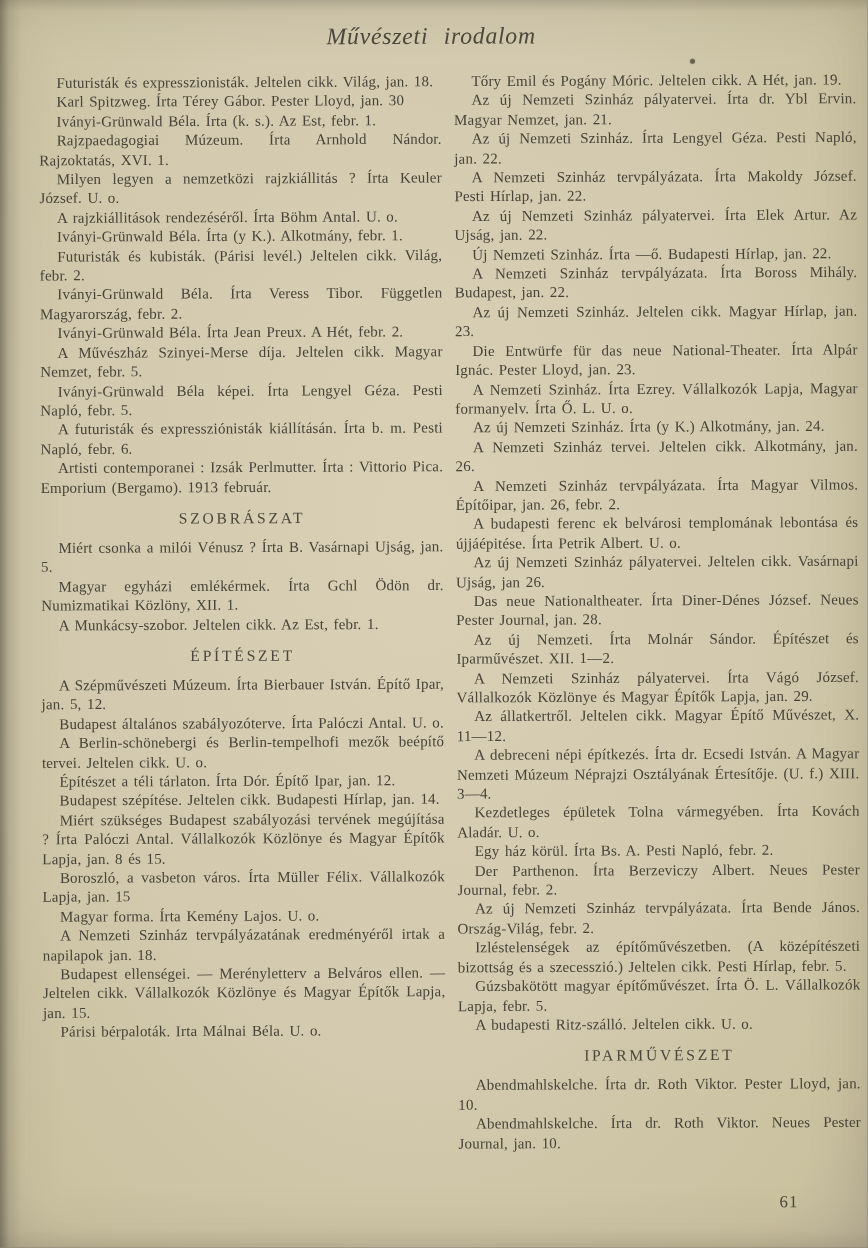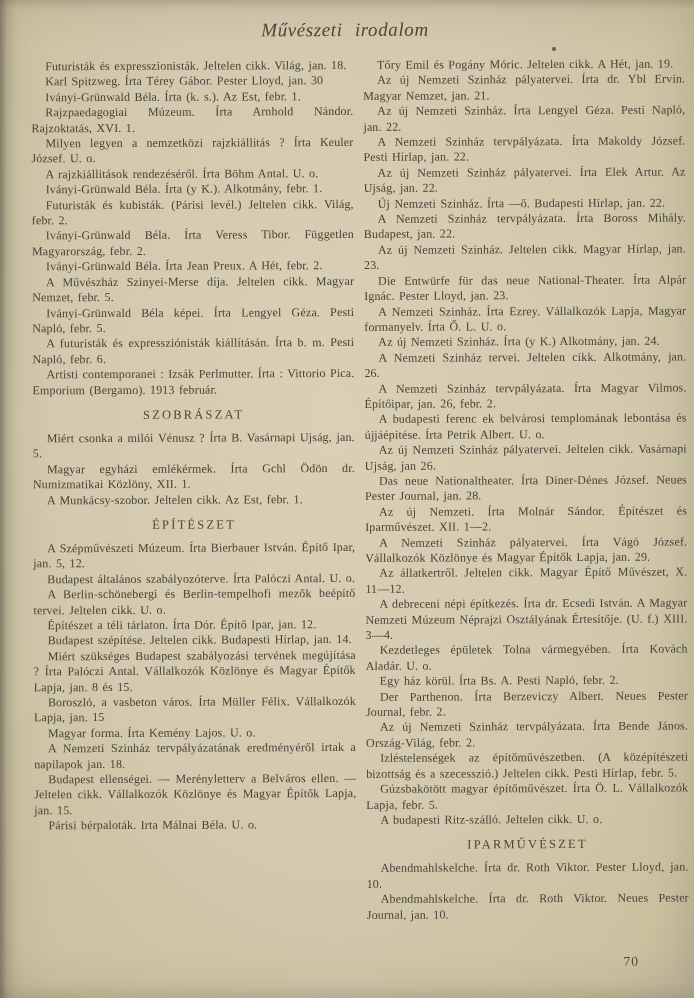--- a/index.html
+++ b/index.html
@@ -142,15 +142,15 @@
           <p class="entry">Der Parthenon. Írta Berzeviczy Albert. Neues Pester Journal, febr. 2.</p>
           <p class="entry">Az új Nemzeti Szinház tervpályázata. Írta Bende János. Ország-Világ, febr. 2.</p>
           <p class="entry">Izléstelenségek az építőművészetben. (A középítészeti bizottság és a szecesszió.) Jeltelen cikk. Pesti Hírlap, febr. 5.</p>
           <p class="entry">Gúzsbakötött magyar építőművészet. Írta Ö. L. Vállalkozók Lapja, febr. 5.</p>
           <p class="entry">A budapesti Ritz-szálló. Jeltelen cikk. U. o.</p>
           <div class="section-heading">IPARMŰVÉSZET</div>
           <p class="entry">Abendmahlskelche. Írta dr. Roth Viktor. Pester Lloyd, jan. 10.</p>
           <p class="entry">Abendmahlskelche. Írta dr. Roth Viktor. Neues Pester Journal, jan. 10.</p>
         </div>
     </div>
-    <div class="page-number">70</div>
+    <div class="page-number">61</div>
   </div>
 </div>
 
 </body></html>

